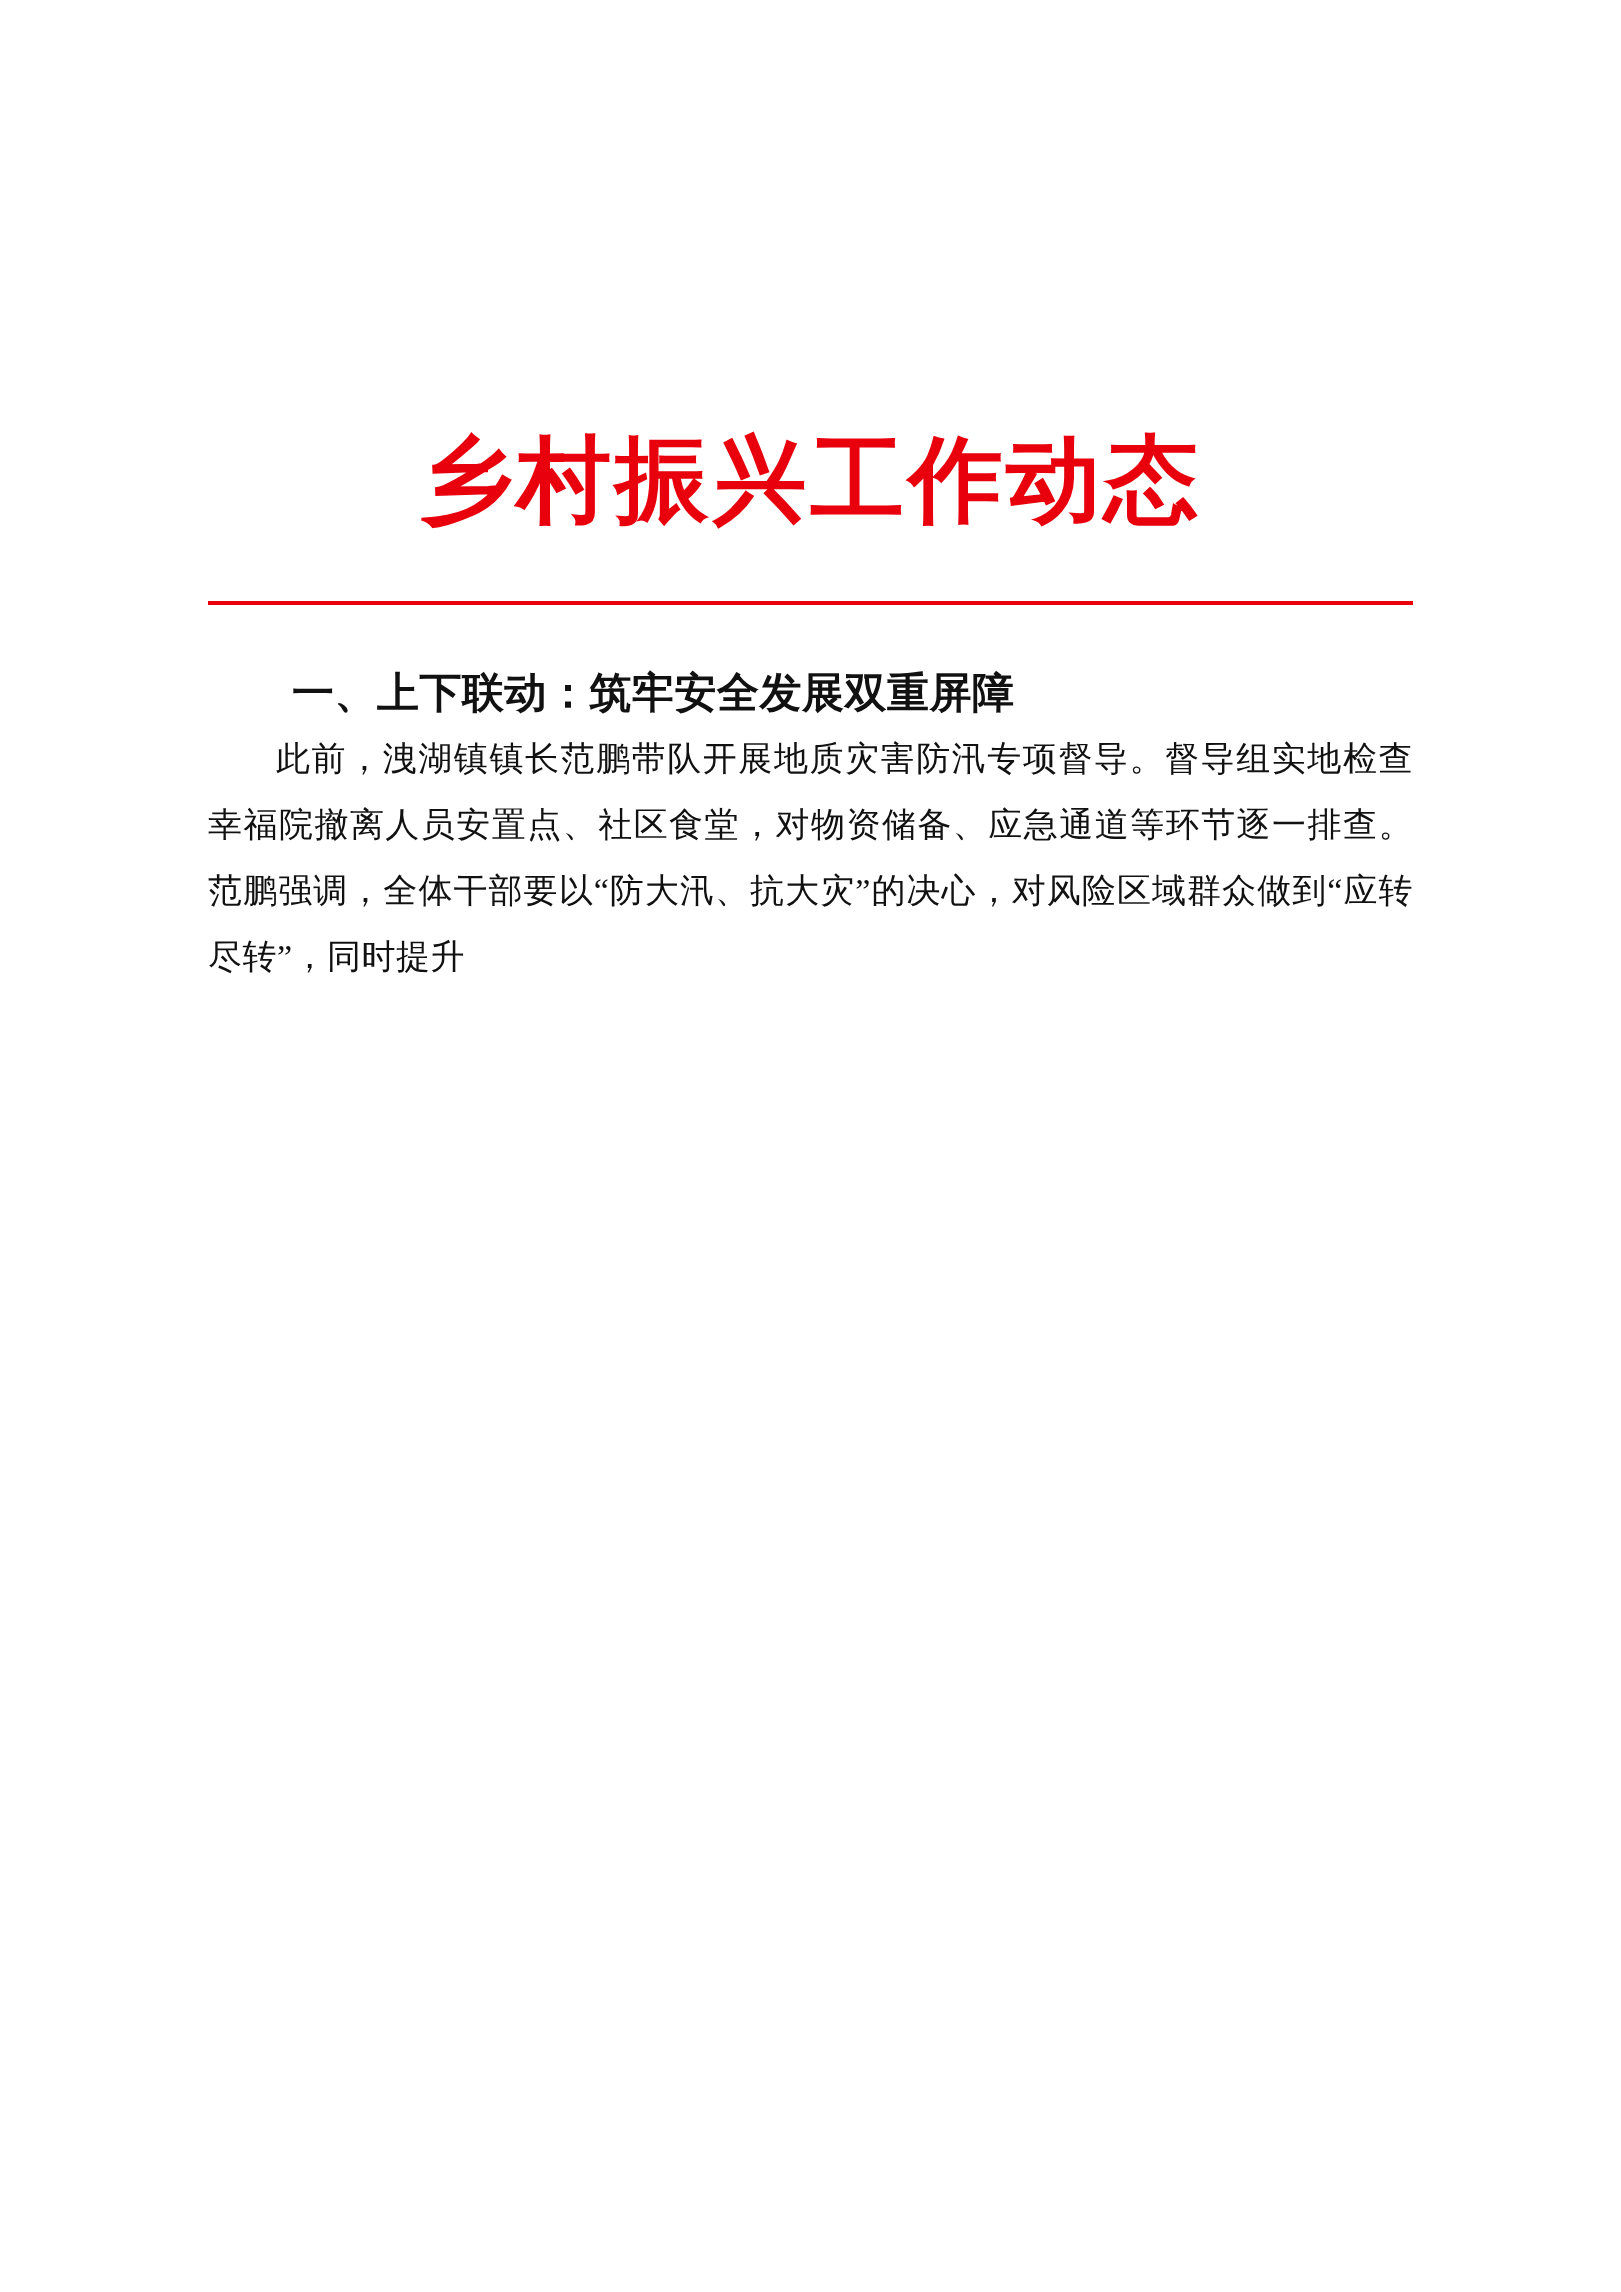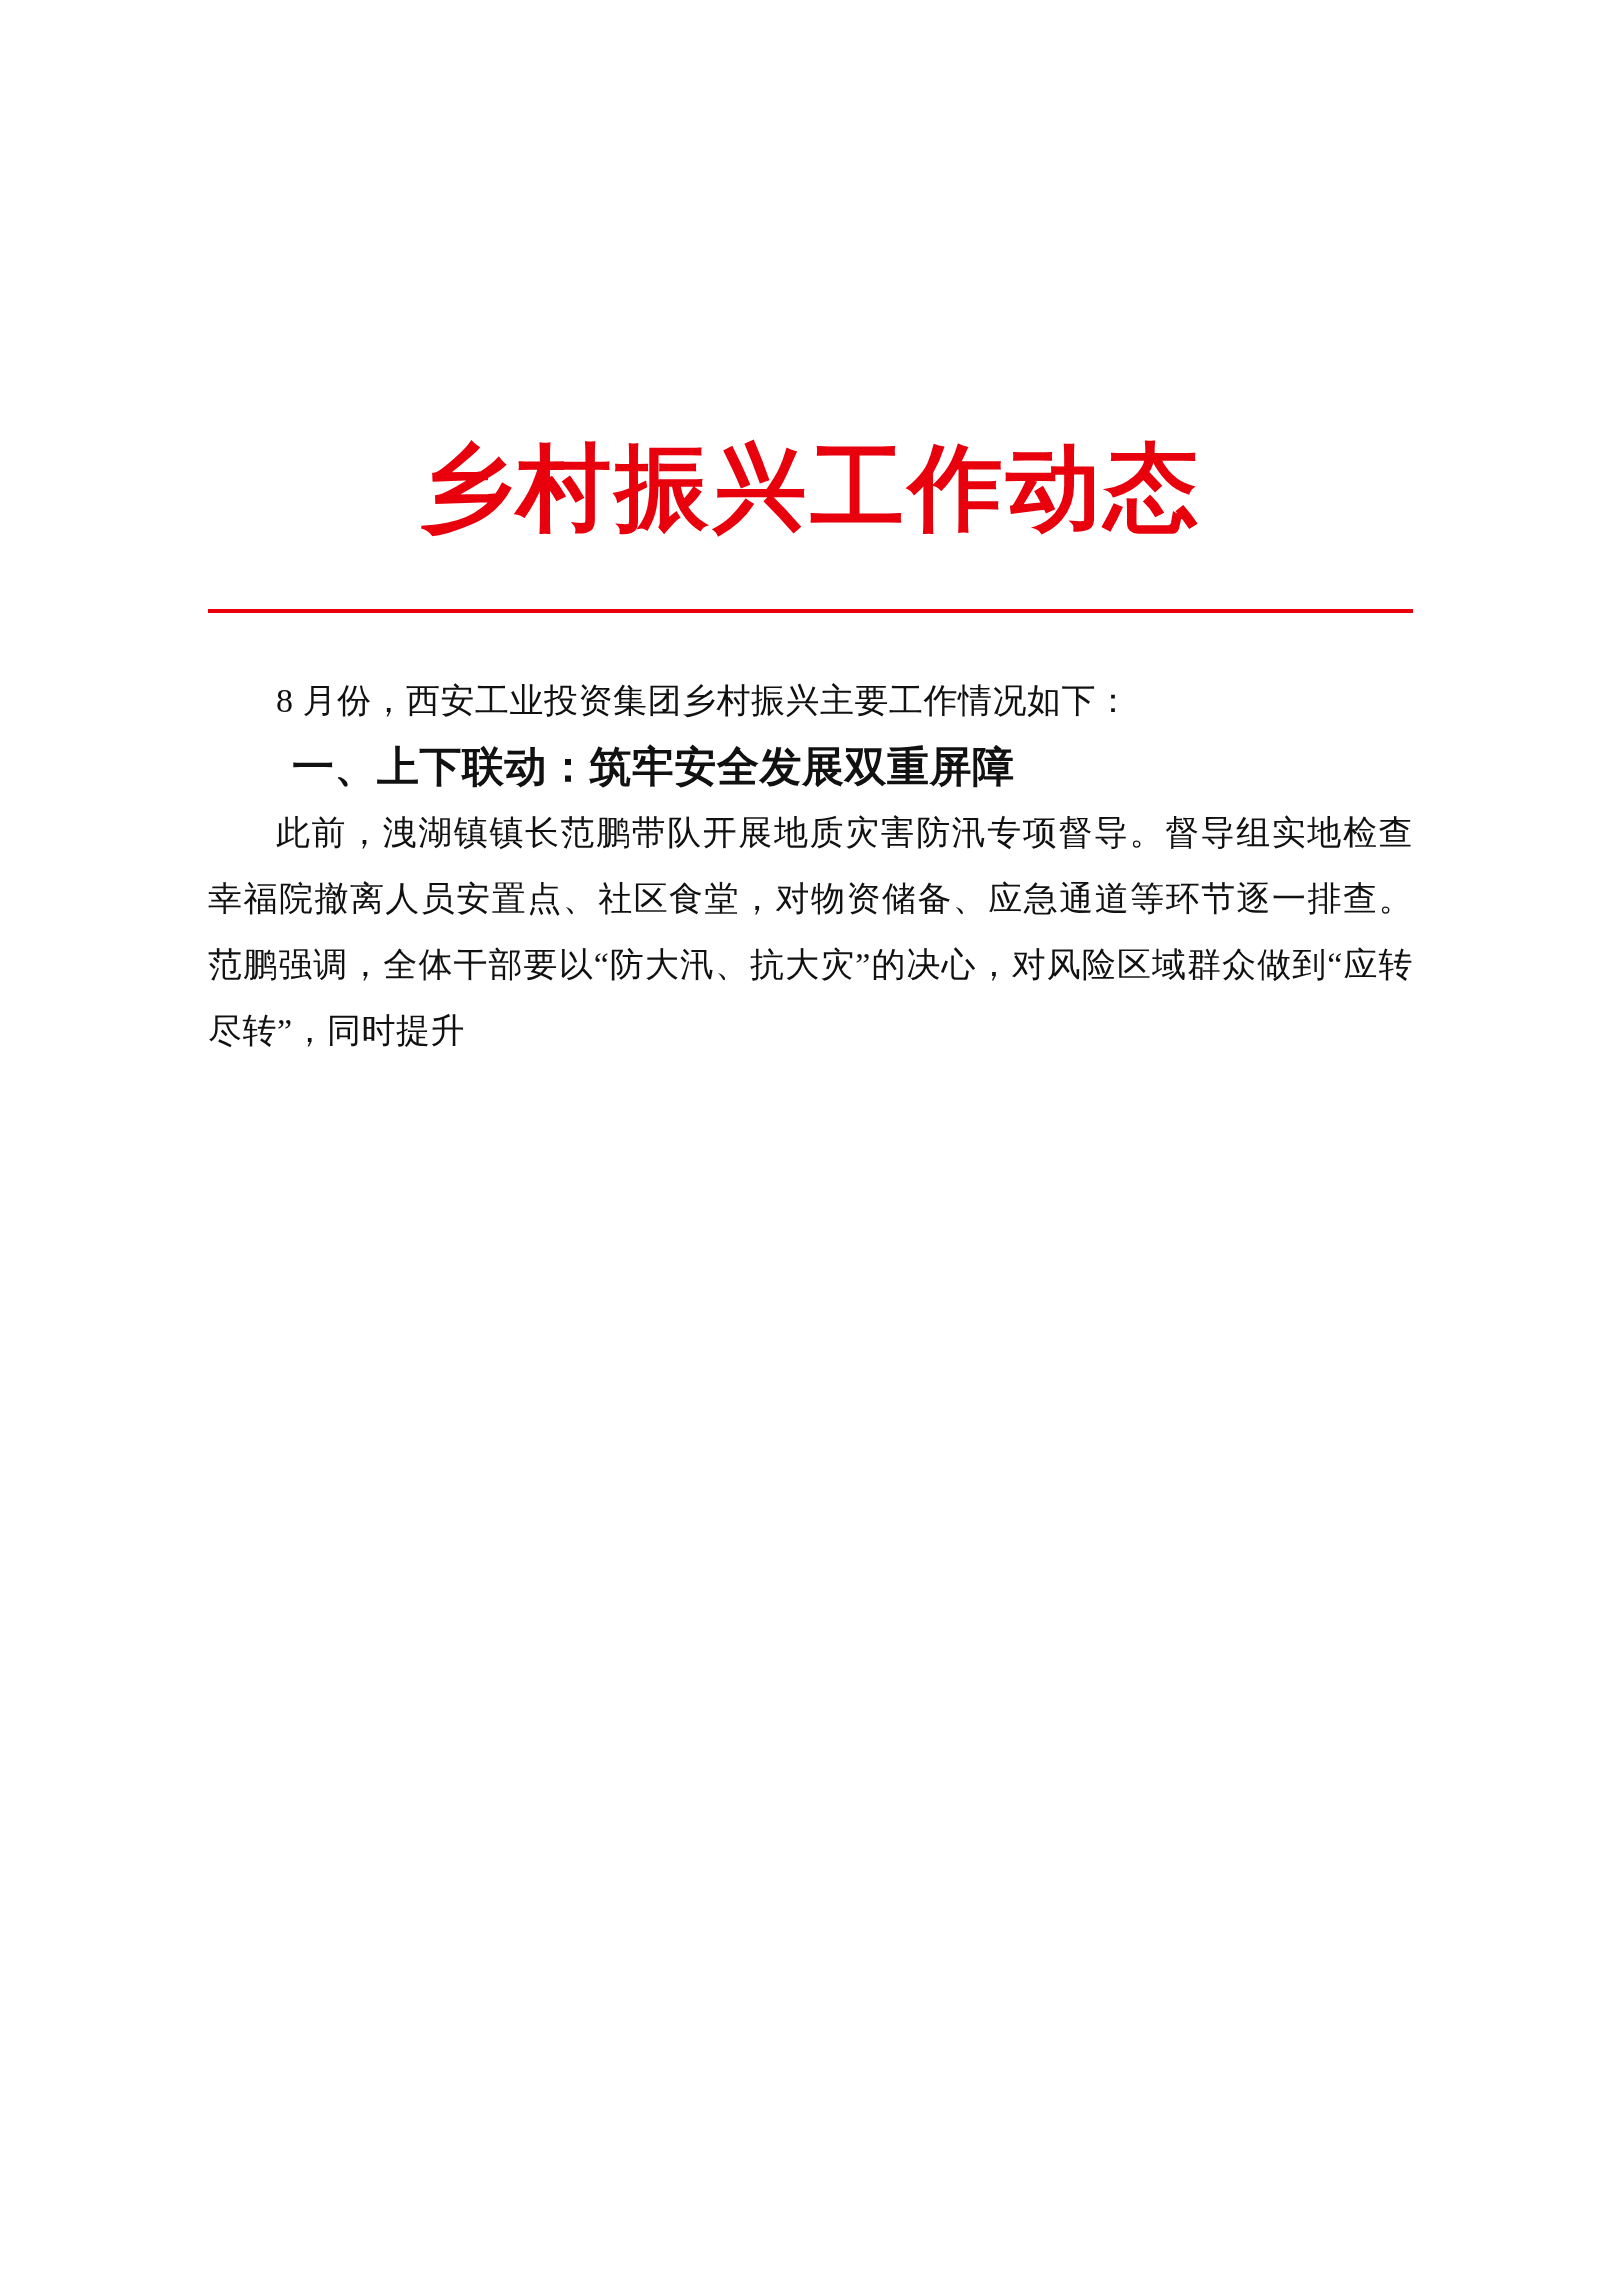--- a/index.html
+++ b/index.html
@@ -12,21 +12,21 @@
     height: 2293px;
     font-family: "Liberation Serif", "DejaVu Serif", serif;
     color: #1a1a1a;
     overflow: hidden;
   }
   .page {
     position: relative;
     width: 1621px;
     height: 2292px;
     box-sizing: border-box;
-    padding: 12px 208px;
+    padding: 4px 208px;
     background: #ffffff;
   }
   .masthead {
     padding-top: 423px;
     text-align: center;
   }
   .doc-title {
     font-family: "DejaVu Serif", "Liberation Serif", serif;
     font-weight: bold;
     font-size: 94px;
@@ -78,19 +78,18 @@
 
 <div class="page">
 
   <div class="masthead">
     <h1 class="doc-title">乡村振兴工作动态</h1>
   </div>
 
   <div class="rule"></div>
 
   <div class="body-text">
-    <p class="para">8 月份，西安工业投资集团乡村振兴主要工作情况如下：</p>
     <p class="section-heading">一、上下联动：筑牢安全发展双重屏障</p>
     <p class="para">此前，洩湖镇镇长范鹏带队开展地质灾害防汛专项督导。督导组实地检查幸福院撤离人员安置点、社区食堂，对物资储备、应急通道等环节逐一排查。范鹏强调，全体干部要以“防大汛、抗大灾”的决心，对风险区域群众做到“应转尽转”，同时提升</p>
   </div>
 
 </div>
 
 
 </body></html>

